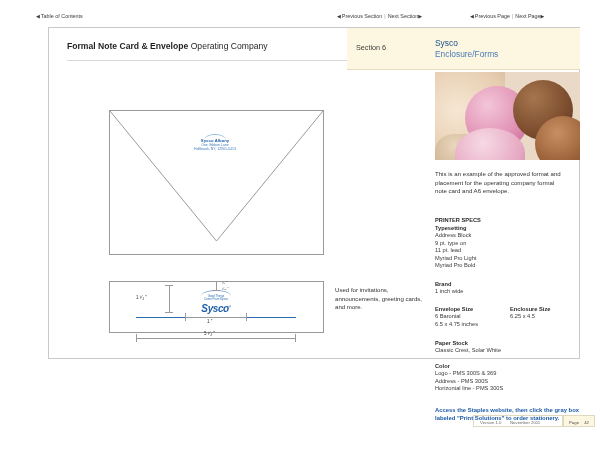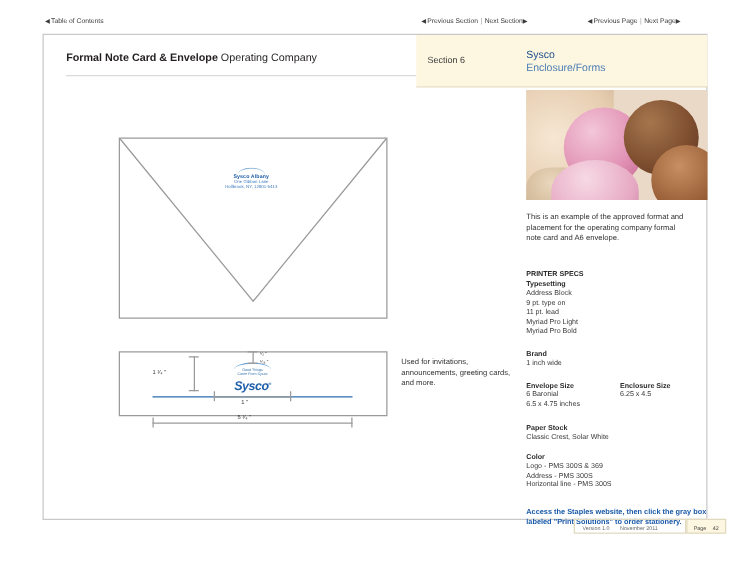--- a/index.html
+++ b/index.html
@@ -45,24 +45,24 @@
   }
   .nav-arrow {
     font-size: 5px;
     padding-right: 1px;
   }
   .nav-link { cursor: default; }
 
   
   .page {
     position: absolute;
-    left: 34px;
+    left: 48px;
     top: 27px;
     width: 532px;
-    height: 389px;
+    height: 332px;
     border: 1px solid #c9c9c9;
     background: #ffffff;
     box-sizing: border-box;
   }
 
   
   .hdr-left {
     position: absolute;
     left: 18px;
     top: 13px;

